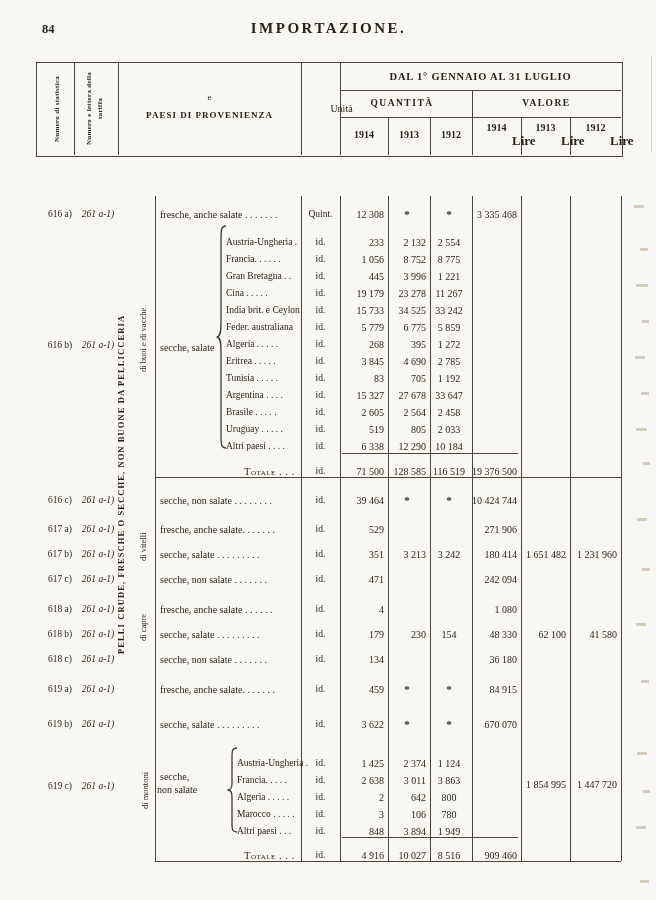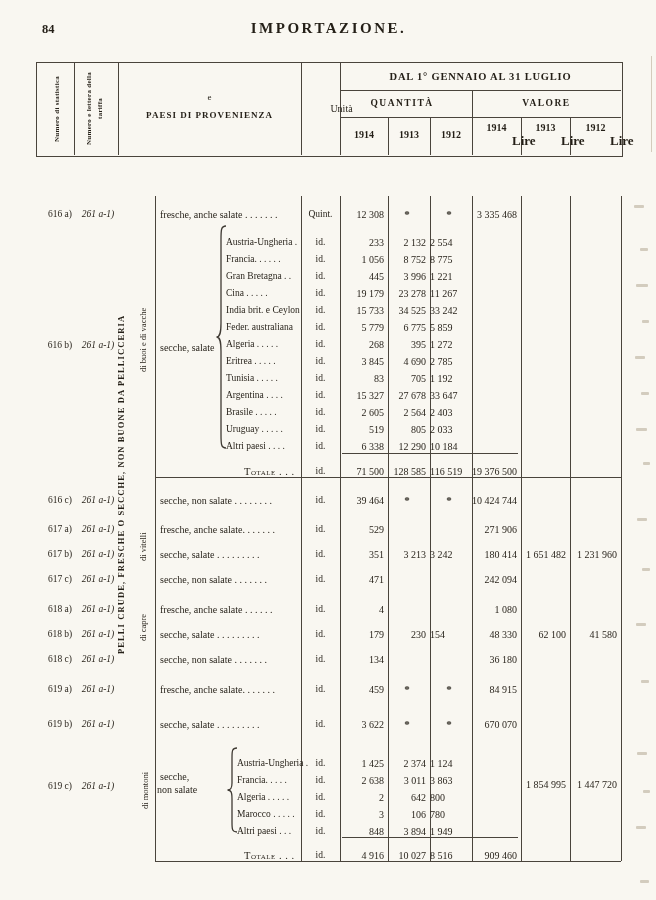--- a/index.html
+++ b/index.html
@@ -17,21 +17,21 @@
   .stat{left:38px;width:44px;text-align:center;font-size:9.5px;}
   .tar{left:76px;width:44px;text-align:center;font-size:9.5px;font-style:italic;}
   .lbl{left:160px;}
   .lbl2{left:157px;}
   .country{left:226px;font-size:9.5px;}
   .country2{left:237px;font-size:9.5px;}
   .totlbl{left:244px;font-variant:small-caps;font-size:10.5px;letter-spacing:.5px;}
   .unit{left:301px;width:39px;text-align:center;font-size:9.5px;}
   .q14{left:342px;width:42px;text-align:right;}
   .q13{left:388px;width:38px;text-align:right;}
-  .q12{left:430px;width:38px;text-align:left;}
+  .q12{left:430px;width:38px;text-align:center;}
   .v14{left:472px;width:45px;text-align:right;}
   .v13{left:521px;width:45px;text-align:right;}
   .v12{left:570px;width:47px;text-align:right;}
   .star{text-align:center;font-weight:700;font-size:11px;}
   
   .pageno{position:absolute;left:42px;top:22px;font-size:12.5px;font-weight:700;}
   .ptitle{position:absolute;left:36px;top:20px;width:585px;text-align:center;
           font-size:15px;font-weight:700;letter-spacing:2.5px;}
   .h-merci1{font-size:11.5px;font-weight:700;letter-spacing:2px;text-align:center;}
   .h-merci2{font-size:9px;text-align:center;}
@@ -211,21 +211,21 @@
     <span class="cell unit">id.</span>
     <span class="cell q14">15 327</span>
     <span class="cell q13">27 678</span>
     <span class="cell q12">33 647</span>
   </div>
   <div class="row" style="top:398px">
     <span class="cell country">Brasile . . . . .</span>
     <span class="cell unit">id.</span>
     <span class="cell q14">2 605</span>
     <span class="cell q13">2 564</span>
-    <span class="cell q12">2 403</span>
+    <span class="cell q12">2 458</span>
   </div>
   <div class="row" style="top:415px">
     <span class="cell country">Uruguay . . . . .</span>
     <span class="cell unit">id.</span>
     <span class="cell q14">519</span>
     <span class="cell q13">805</span>
     <span class="cell q12">2 033</span>
   </div>
   <div class="row" style="top:432px">
     <span class="cell country">Altri paesi . . . .</span>

